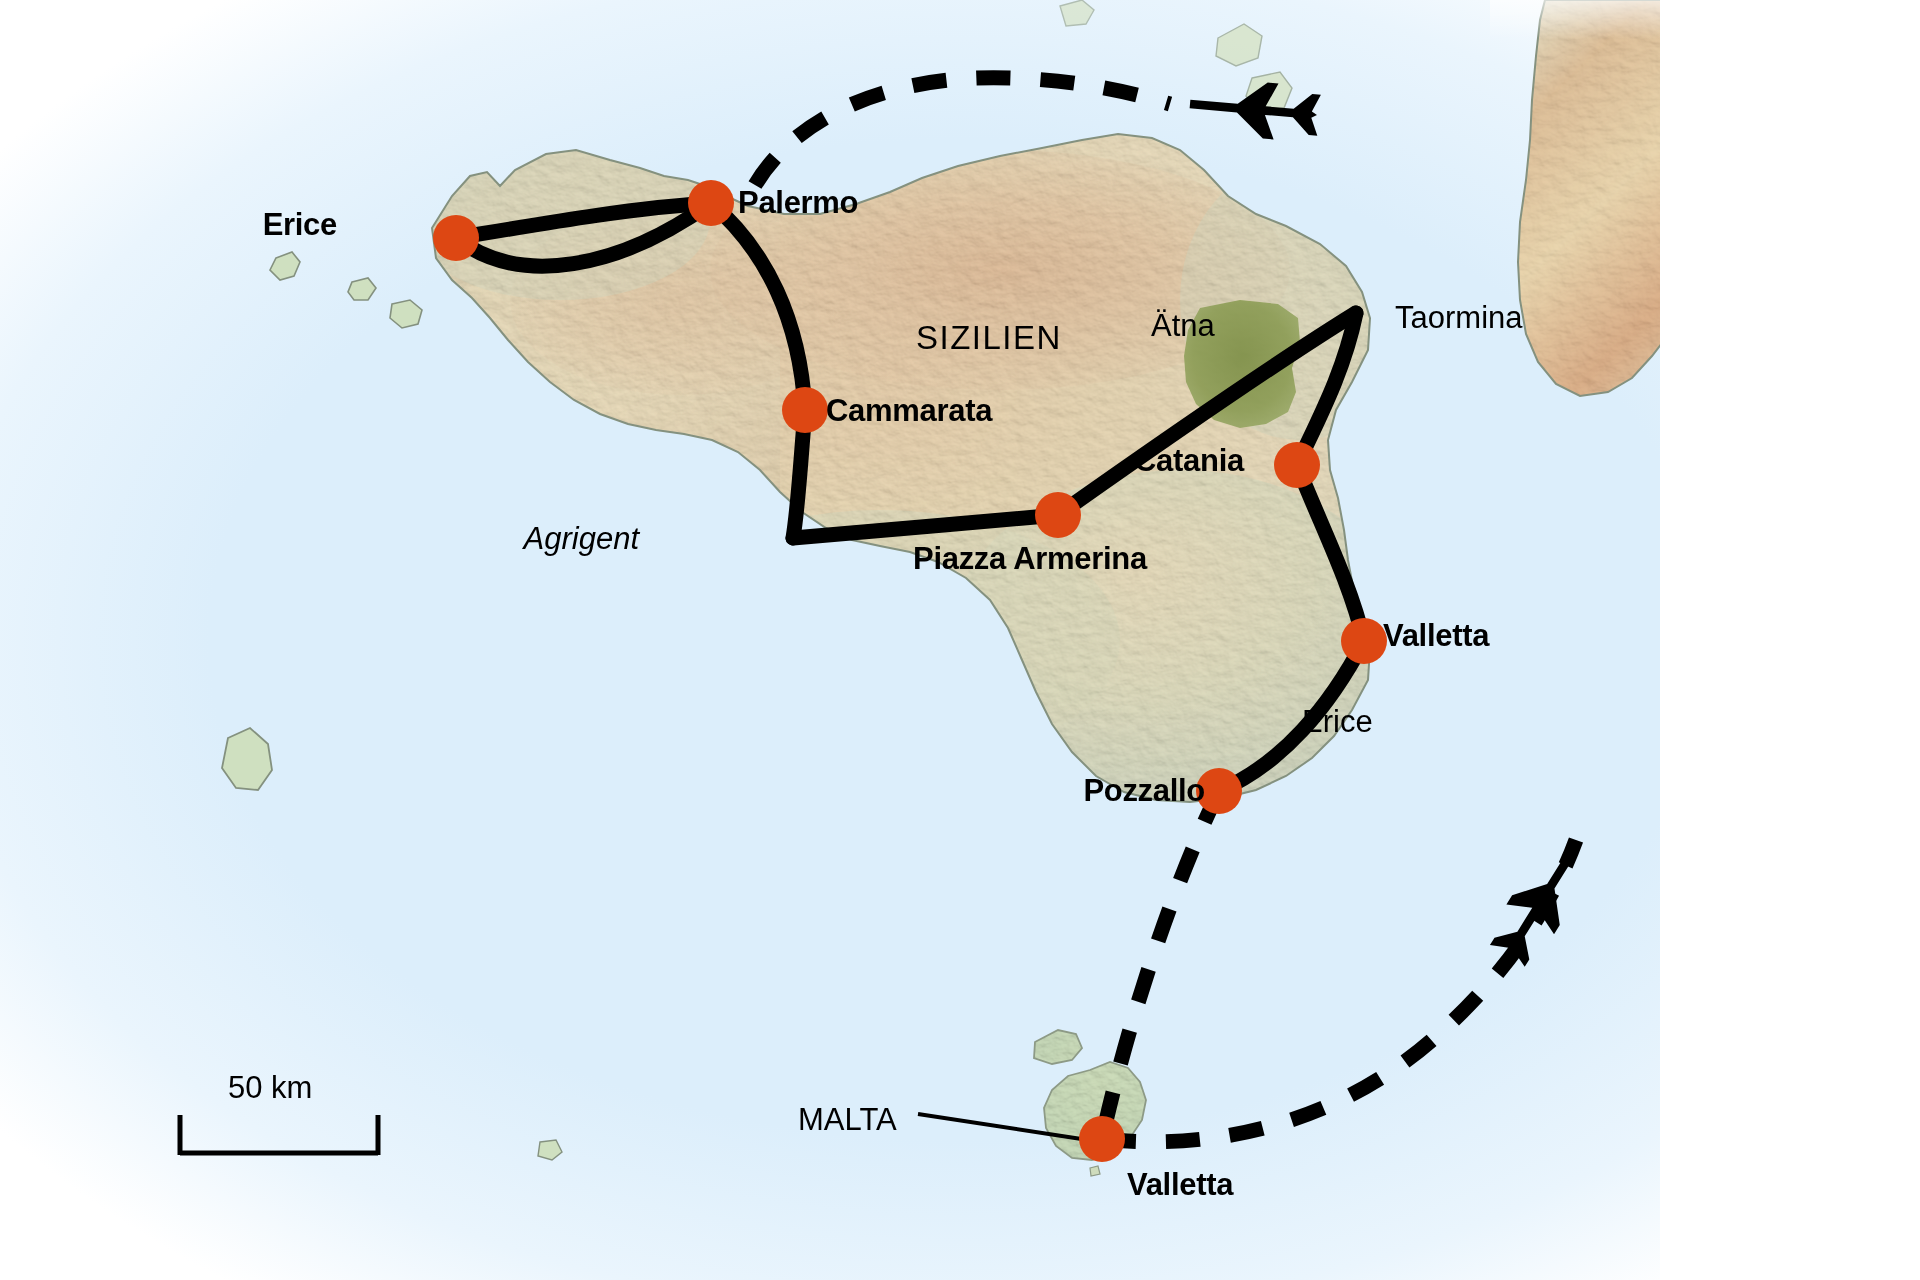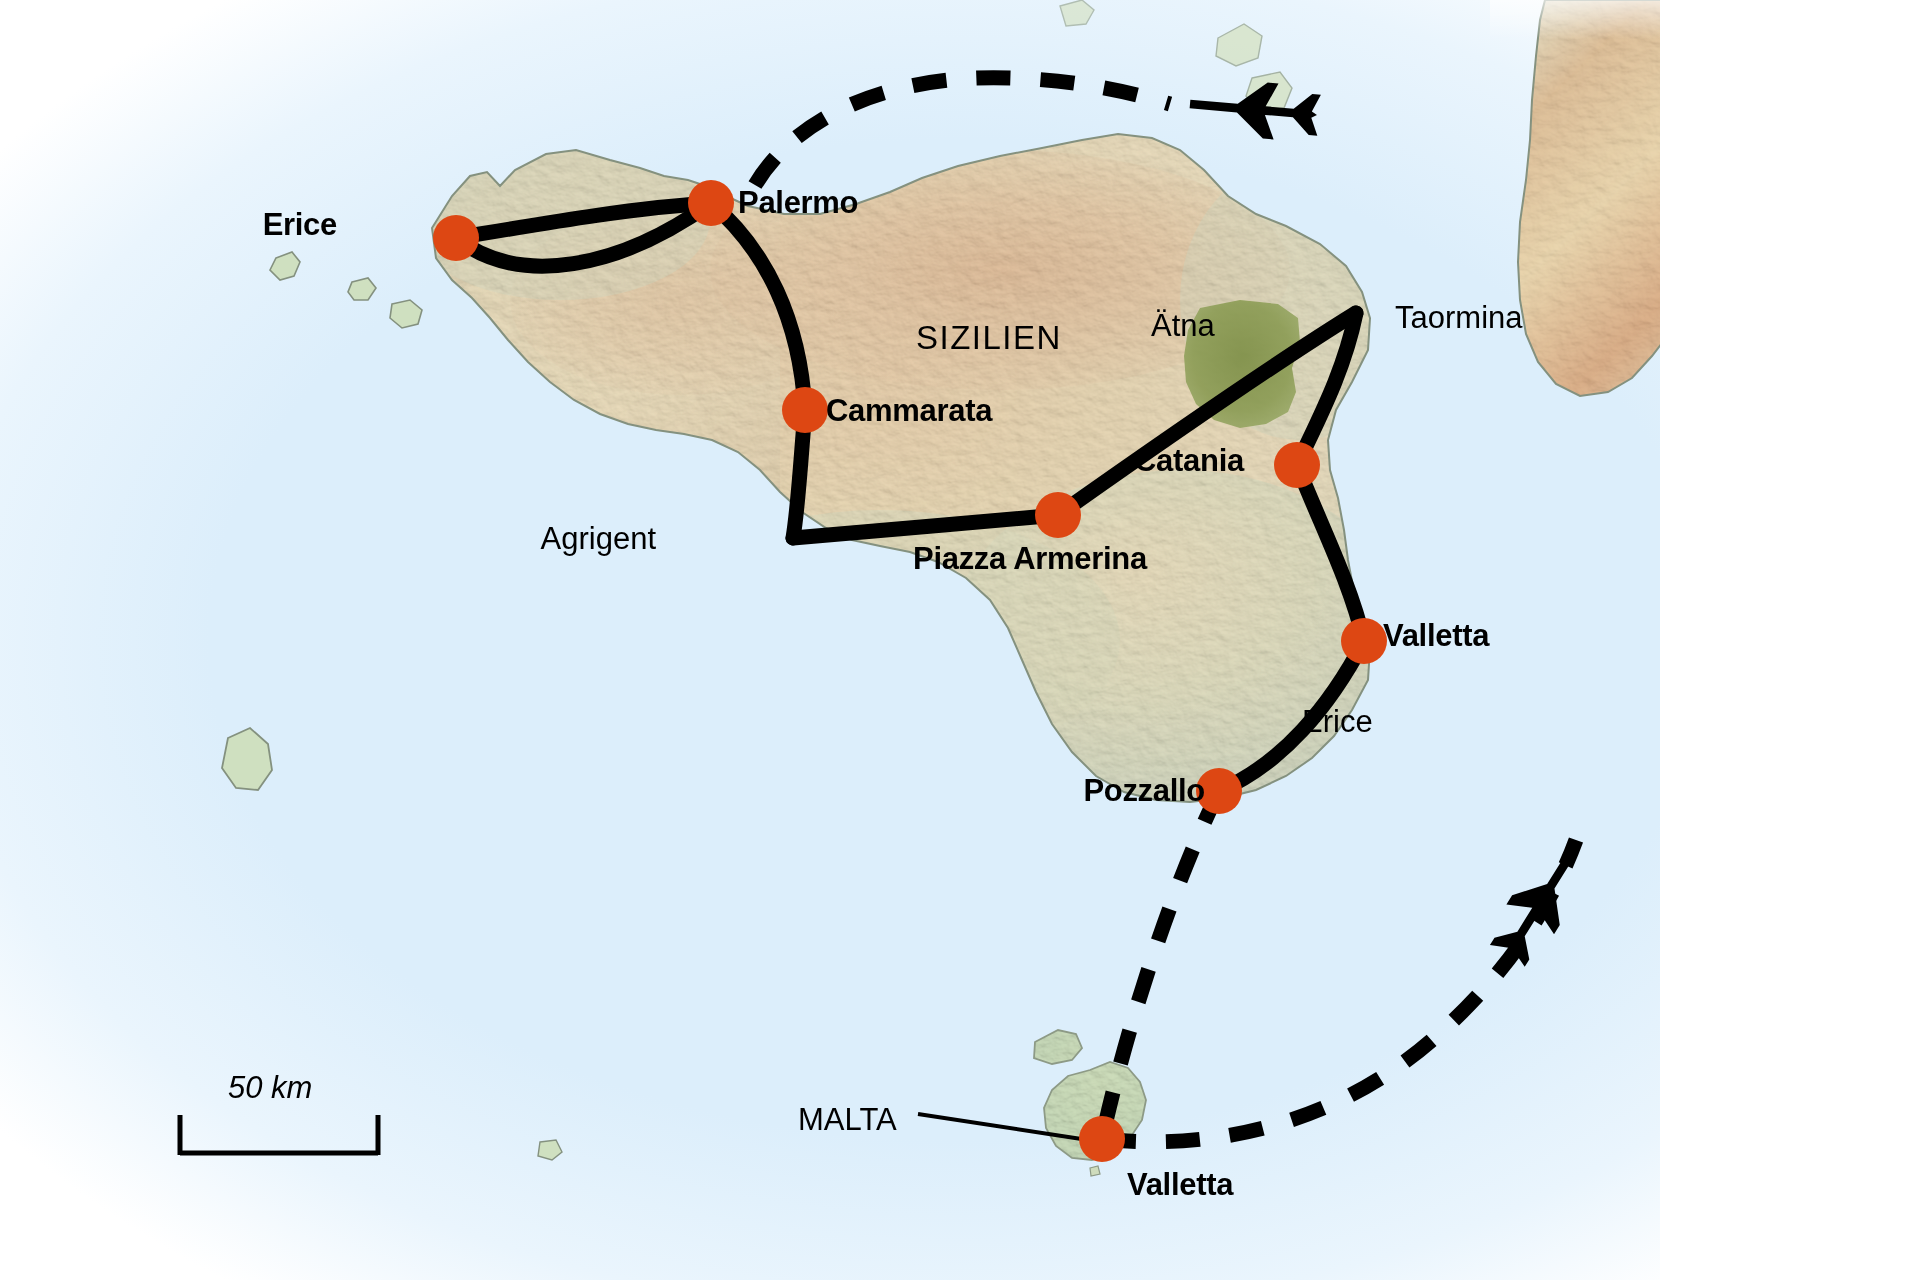--- a/index.html
+++ b/index.html
@@ -39,21 +39,20 @@
     letter-spacing: 0px;
   }
   .label-region {
     font-weight: normal;
     font-size: 33px;
     letter-spacing: 1.5px;
   }
   .label-scale {
     font-weight: normal;
     font-size: 31px;
-    font-style: italic;
   }
 </style>
 </head>
 <body>
 
 <div id="stage">
 
   <svg id="map-svg" viewBox="0 0 1920 1280">
     <defs>
       <radialGradient id="seaFade" cx="50%" cy="50%" r="63%">
@@ -296,21 +295,21 @@
   </svg>
 
   <div>
     <div class="label label-city" style="left:337px; top:209px; transform:translateX(-100%);">Erice</div>
     <div class="label label-city" style="left:738px; top:187px;">Palermo</div>
     <div class="label label-region" style="left:916px; top:321px;">SIZILIEN</div>
     <div class="label label-plain" style="left:1151px; top:310px;">Ätna</div>
     <div class="label label-plain" style="left:1373px; top:302px;margin-left:22px;">Taormina</div>
     <div class="label label-city" style="left:826px; top:395px;">Cammarata</div>
     <div class="label label-city" style="left:1134px; top:445px;">Catania</div>
-    <div class="label label-plain" style="left:656px; top:523px; transform:translateX(-100%);">Agrigent</div>
+    <div class="label label-plain" style="left:639px; top:523px; transform:translateX(-100%);font-style:italic;">Agrigent</div>
     <div class="label label-city" style="left:913px; top:543px;">Piazza Armerina</div>
     <div class="label label-city" style="left:1383px; top:620px;">Valletta</div>
     <div class="label label-plain" style="left:1302px; top:706px;">Erice</div>
     <div class="label label-city" style="left:1185px; top:775px; transform:translateX(-100%);margin-left:20px;">Pozzallo</div>
     <div class="label label-plain" style="left:798px; top:1104px;">MALTA</div>
     <div class="label label-city" style="left:1127px; top:1169px;">Valletta</div>
     <div class="label label-scale" style="left:228px; top:1072px;">50 km</div>
   </div>
 
 </div>

